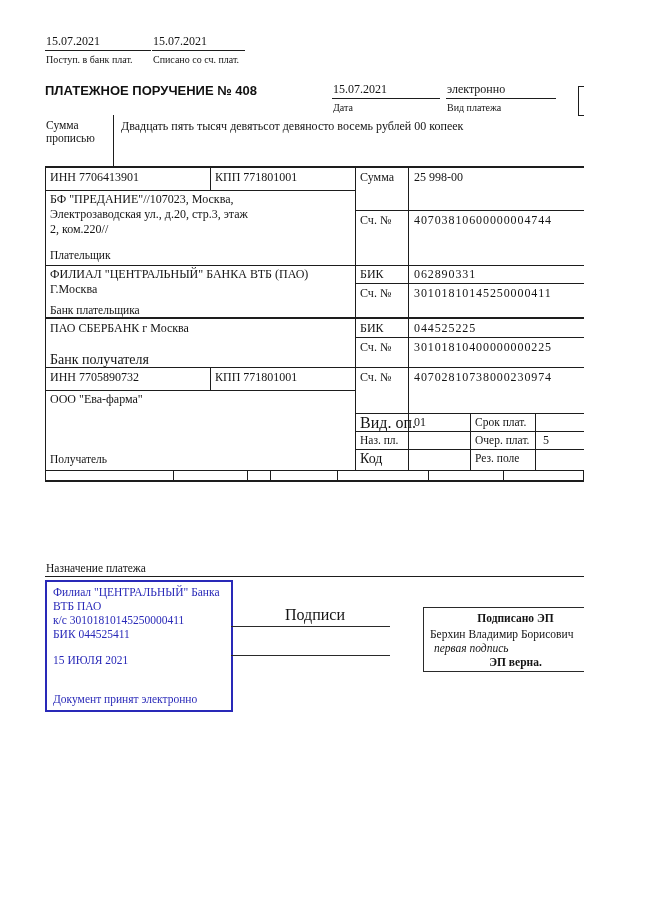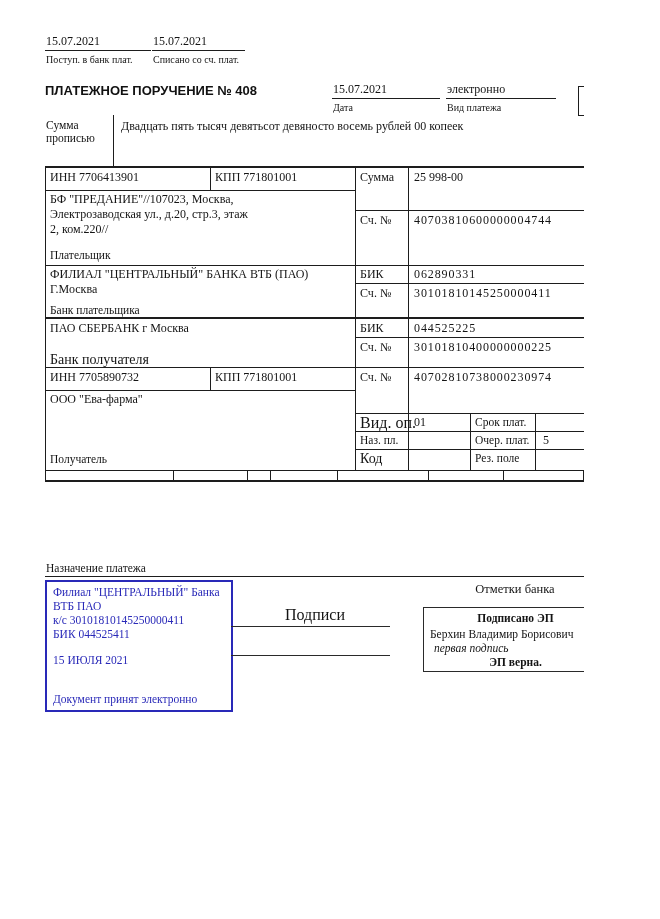--- a/index.html
+++ b/index.html
@@ -130,21 +130,20 @@
   <div class="t" style="left:543px;top:434px">5</div>
   <div class="t" style="left:360px;top:452px;font-size:14px">Код</div>
   <div class="t" style="left:414px;top:452px"></div>
   <div class="t" style="left:475px;top:452px;font-size:11.5px">Рез. поле</div>
   <div class="t" style="left:543px;top:452px"></div>
 
   <div class="t" style="left:46px;top:562px;font-size:11.5px">Назначение платежа</div>
   <div class="hl" style="left:45px;top:576px;width:567px"></div>
 
   <div class="t ctr" style="left:240px;top:608px;width:150px;font-size:16px">Подписи</div>
-  <div class="t ctr" style="left:420px;top:583px;width:190px;font-size:12.5px">Отметки банка</div>
 
   <div class="stamp">
     <div class="ln" style="top:4px">Филиал "ЦЕНТРАЛЬНЫЙ" Банка</div>
     <div class="ln" style="top:18px">ВТБ ПАО</div>
     <div class="ln" style="top:32px">к/с 30101810145250000411</div>
     <div class="ln" style="top:46px">БИК 044525411</div>
     <div class="ln" style="top:72px">15 ИЮЛЯ 2021</div>
     <div class="ln" style="bottom:5px">Документ принят электронно</div>
   </div>
 

